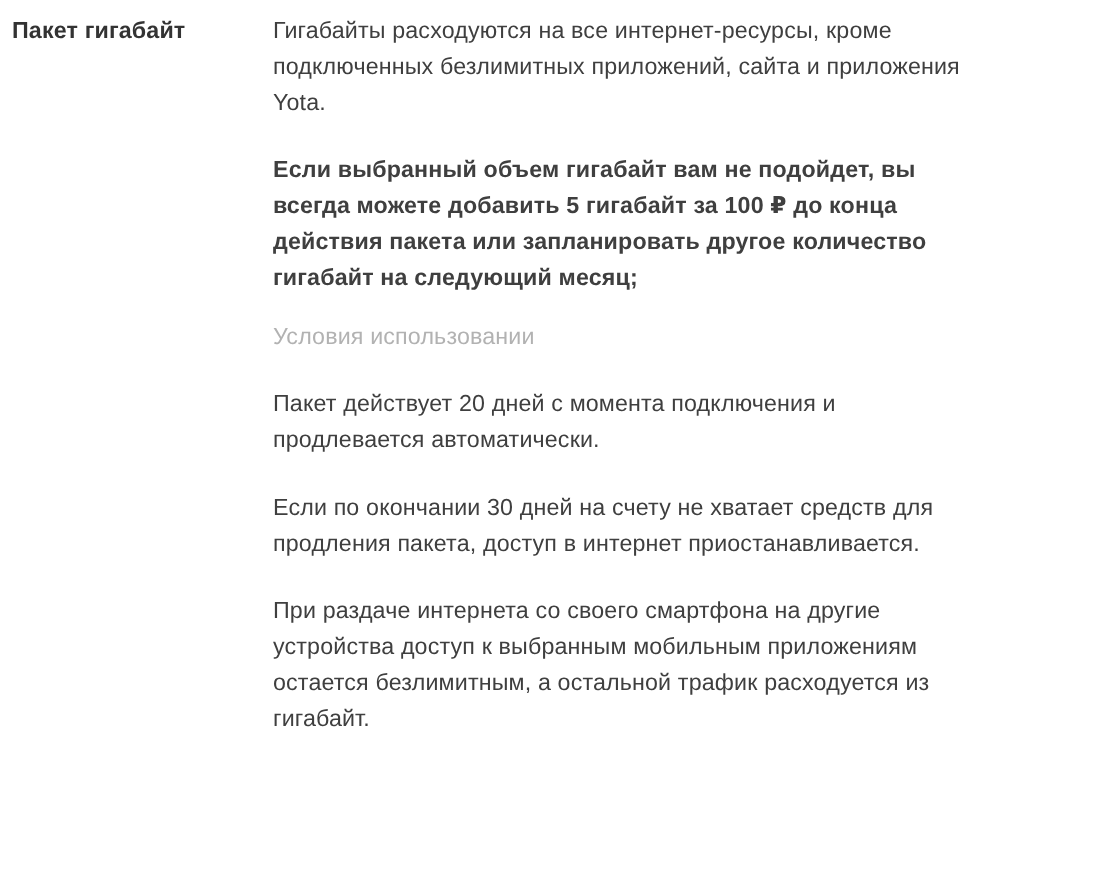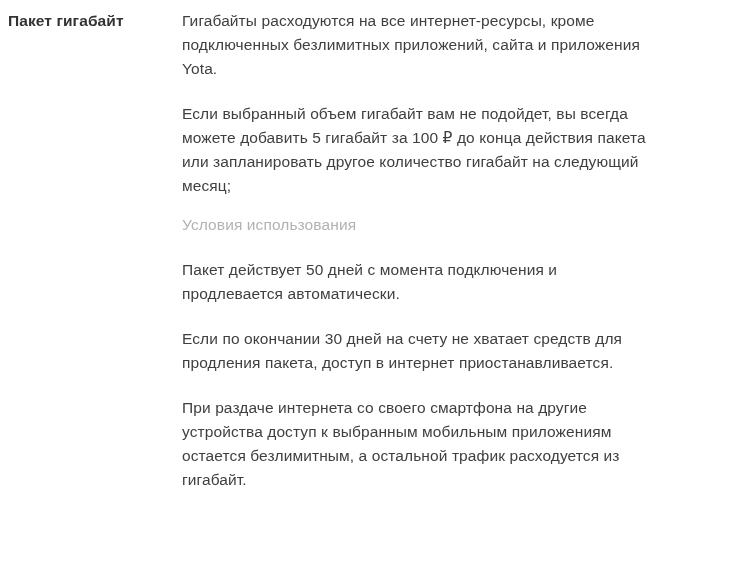--- a/index.html
+++ b/index.html
@@ -44,20 +44,21 @@
   }
   .desc-col p {
     margin: 0 15px 21px 0;
     font-size: 15.5px;
     line-height: 24px;
     color: #3f3f3f;
     letter-spacing: 0.1px;
   }
   .desc-col p.pre-terms {
     margin-bottom: 15px;
+    font-weight: bold;
   }
   .desc-col p.terms-heading {
     color: #b2b2b2;
     margin-bottom: 21px;
   }
   .desc-col p:last-child {
     margin-bottom: 0;
   }
 </style>
 </head>
@@ -68,23 +69,23 @@
 
     <div class="label-col">
       <h3 class="option-title">Пакет гигабайт</h3>
     </div>
 
     <div class="desc-col">
       <p>Гигабайты расходуются на все интернет-ресурсы, кроме подключенных безлимитных приложений, сайта и приложения Yota.</p>
 
       <p class="pre-terms">Если выбранный объем гигабайт вам не подойдет, вы всегда можете добавить 5 гигабайт за 100 ₽ до конца действия пакета или запланировать другое количество гигабайт на следующий месяц;</p>
 
-      <p class="terms-heading">Условия использования</p>
+      <p class="terms-heading">Условия использовании</p>
 
-      <p>Пакет действует 50 дней с момента подключения и продлевается автоматически.</p>
+      <p>Пакет действует 20 дней с момента подключения и продлевается автоматически.</p>
 
 
       <p>Если по окончании 30 дней на счету не хватает средств для продления пакета, доступ в интернет приостанавливается.</p>
 
 
       <p>При раздаче интернета со своего смартфона на другие устройства доступ к выбранным мобильным приложениям остается безлимитным, а остальной трафик расходуется из гигабайт.</p>
     </div>
 
   </div>
 </div>

